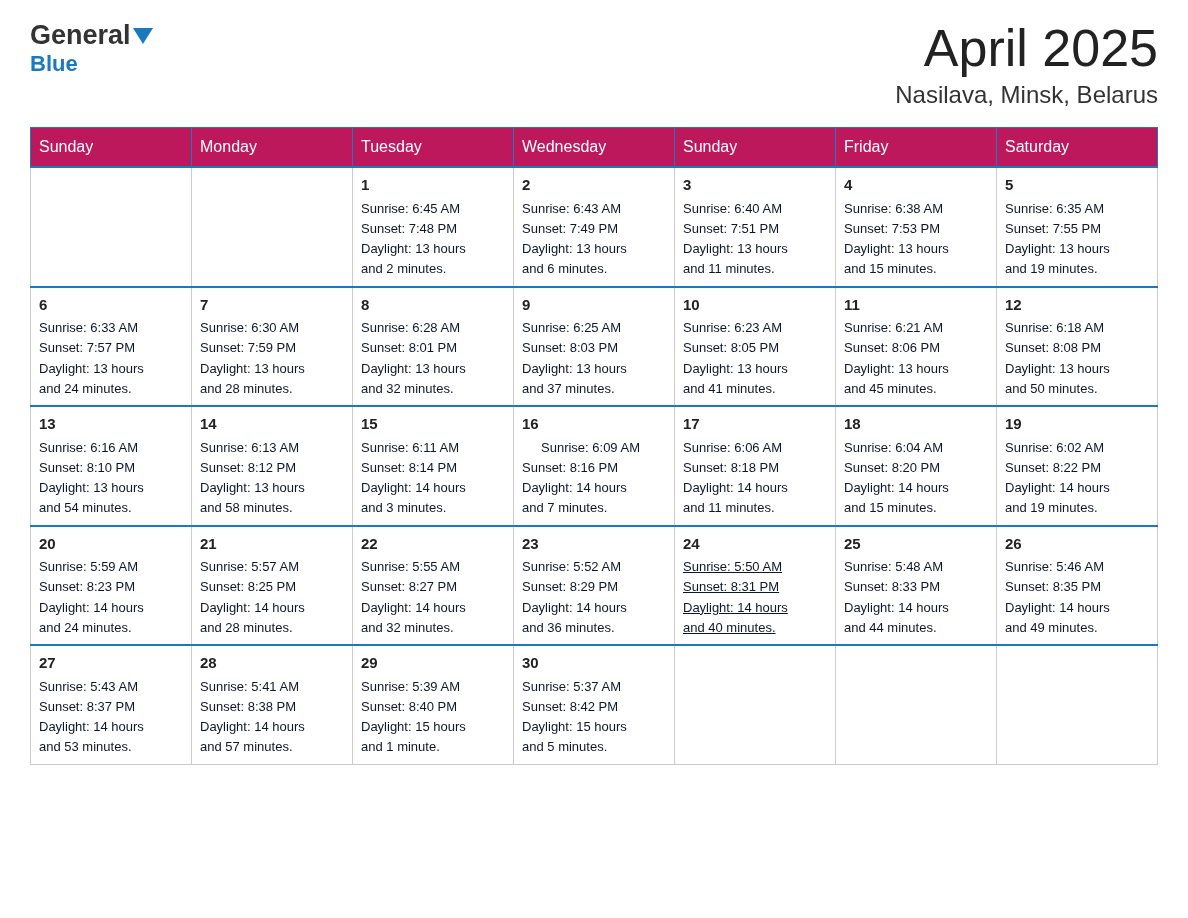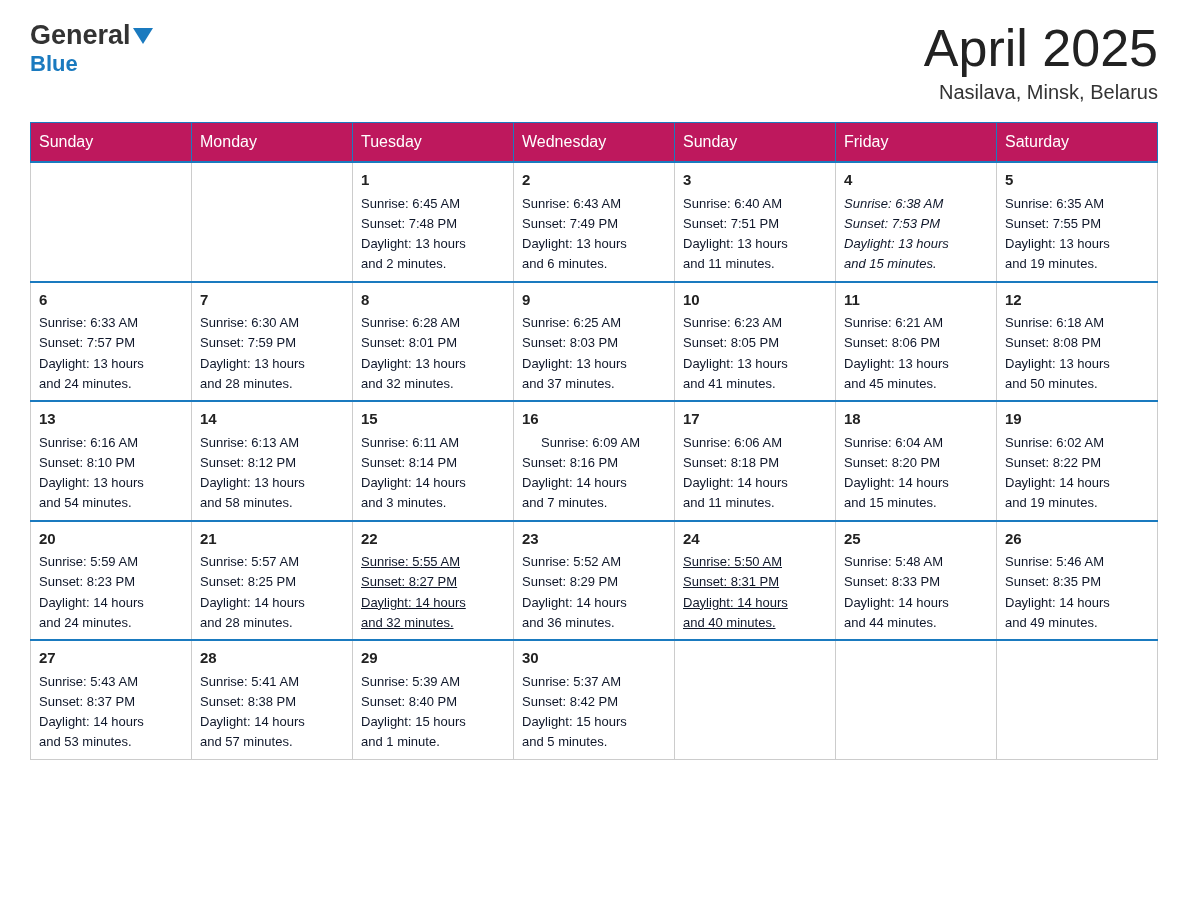--- a/index.html
+++ b/index.html
@@ -49,23 +49,24 @@
     .title-area {
       text-align: right;
     }
     .month-title {
       font-size: 52px;
       font-weight: normal;
       color: #222;
       line-height: 1.1;
     }
     .location {
-      font-size: 20px;
+      font-size: 24px;
       color: #333;
       margin-top: 4px;
+      text-align: center;
     }
     .calendar {
       width: 100%;
       border-collapse: collapse;
       border: 1px solid #ccc;
     }
     .calendar thead tr {
       background-color: #be185d;
       color: #fff;
     }
@@ -145,21 +146,21 @@
 Daylight: 13 hours
 and 2 minutes.</span></td>
         <td><span class="day-num">2</span><span class="day-info" style="white-space: pre-line;">Sunrise: 6:43 AM
 Sunset: 7:49 PM
 Daylight: 13 hours
 and 6 minutes.</span></td>
         <td><span class="day-num">3</span><span class="day-info" style="white-space: pre-line;">Sunrise: 6:40 AM
 Sunset: 7:51 PM
 Daylight: 13 hours
 and 11 minutes.</span></td>
-        <td><span class="day-num">4</span><span class="day-info" style="white-space: pre-line; font-style: italic;">Sunrise: 6:38 AM
+        <td><span class="day-num">4</span><span class="day-info" style="white-space: pre-line;">Sunrise: 6:38 AM
 Sunset: 7:53 PM
 Daylight: 13 hours
 and 15 minutes.</span></td>
         <td><span class="day-num">5</span><span class="day-info" style="white-space: pre-line;">Sunrise: 6:35 AM
 Sunset: 7:55 PM
 Daylight: 13 hours
 and 19 minutes.</span></td>
       </tr>
       <tr>
         <td><span class="day-num">6</span><span class="day-info" style="white-space: pre-line;">Sunrise: 6:33 AM
@@ -223,21 +224,21 @@
       </tr>
       <tr>
         <td><span class="day-num">20</span><span class="day-info" style="white-space: pre-line;">Sunrise: 5:59 AM
 Sunset: 8:23 PM
 Daylight: 14 hours
 and 24 minutes.</span></td>
         <td><span class="day-num">21</span><span class="day-info" style="white-space: pre-line;">Sunrise: 5:57 AM
 Sunset: 8:25 PM
 Daylight: 14 hours
 and 28 minutes.</span></td>
-        <td><span class="day-num">22</span><span class="day-info" style="white-space: pre-line; text-decoration: underline;">Sunrise: 5:55 AM
+        <td><span class="day-num">22</span><span class="day-info" style="white-space: pre-line;">Sunrise: 5:55 AM
 Sunset: 8:27 PM
 Daylight: 14 hours
 and 32 minutes.</span></td>
         <td><span class="day-num">23</span><span class="day-info" style="white-space: pre-line;">Sunrise: 5:52 AM
 Sunset: 8:29 PM
 Daylight: 14 hours
 and 36 minutes.</span></td>
         <td><span class="day-num">24</span><span class="day-info" style="white-space: pre-line; text-decoration: underline;">Sunrise: 5:50 AM
 Sunset: 8:31 PM
 Daylight: 14 hours

